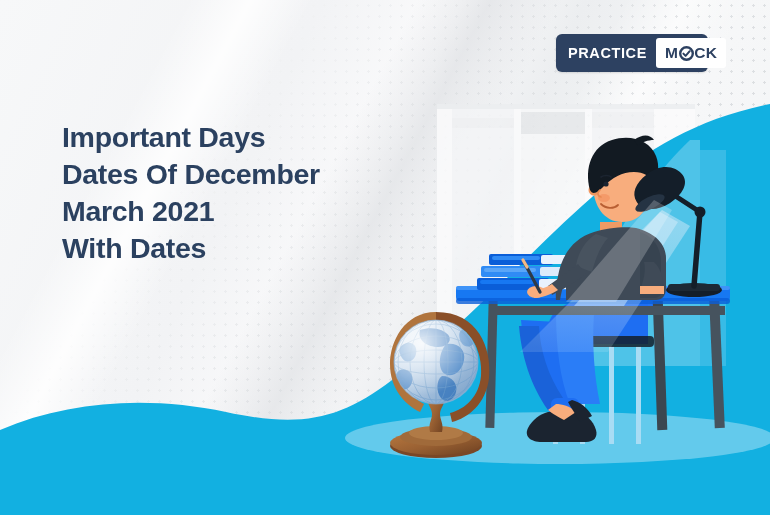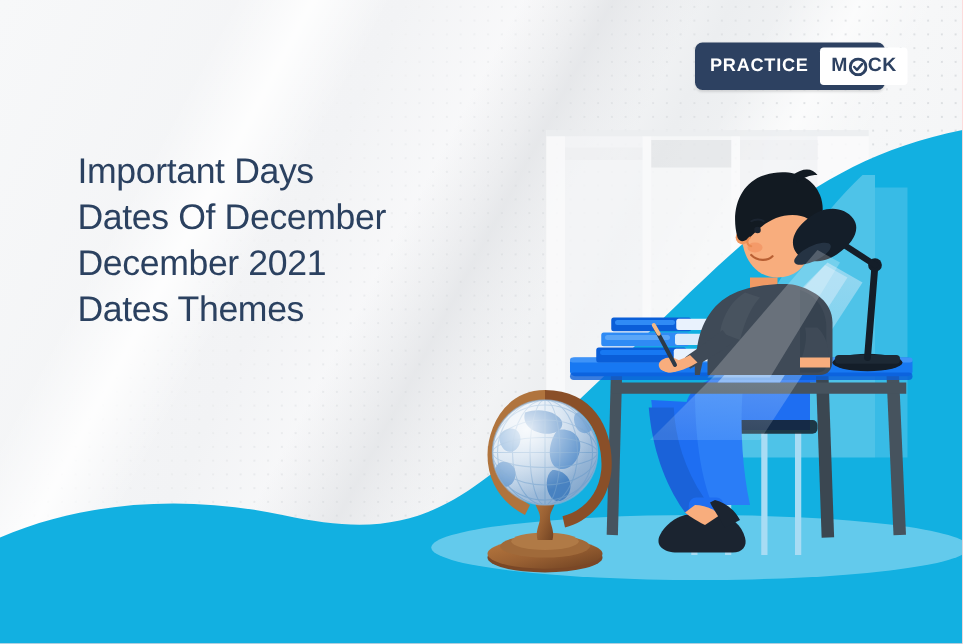--- a/index.html
+++ b/index.html
@@ -74,21 +74,21 @@
   }
   .mock-o { position:relative; display:inline-block; width:15px; height:15px; margin:0 .5px; }
   .mock-o svg { position:absolute; top:0; left:0; }
 
   
   .headline {
     position:absolute; left:62px; top:119px;
     width:360px;
     color:#2b4160;
     font-size:28.5px;
-    font-weight:normal;
+    font-weight:bold;
     line-height:1.3;
     letter-spacing:-.3px;
   }
   .headline .ln { display:block; white-space:nowrap; }
 </style>
 </head>
 <body>
 
 <div id="banner">
 
@@ -341,17 +341,17 @@
           </svg>
         </span>
         <span>CK</span>
       </span>
     </span>
   </div>
 
   <h1 class="headline">
     <span class="ln">Important Days</span>
     <span class="ln">Dates Of December</span>
-    <span class="ln">December 2021</span>
-    <span class="ln">Dates Themes</span>
+    <span class="ln">March 2021</span>
+    <span class="ln">With Dates</span>
   </h1>
 
 </div>
 
 </body></html>

